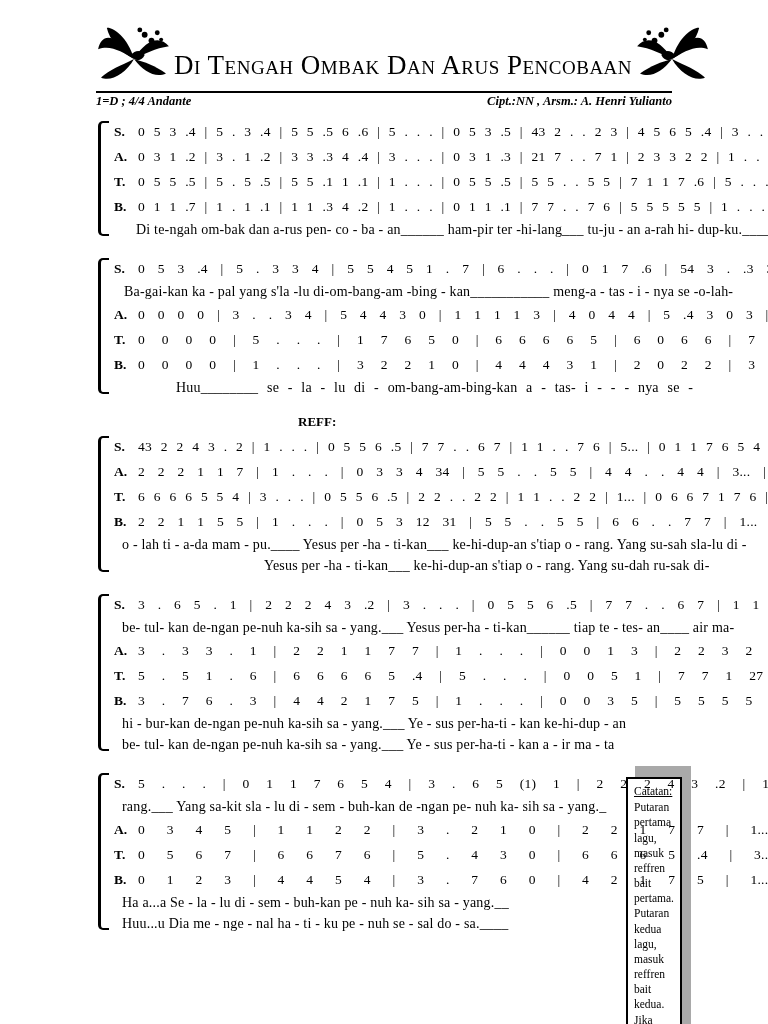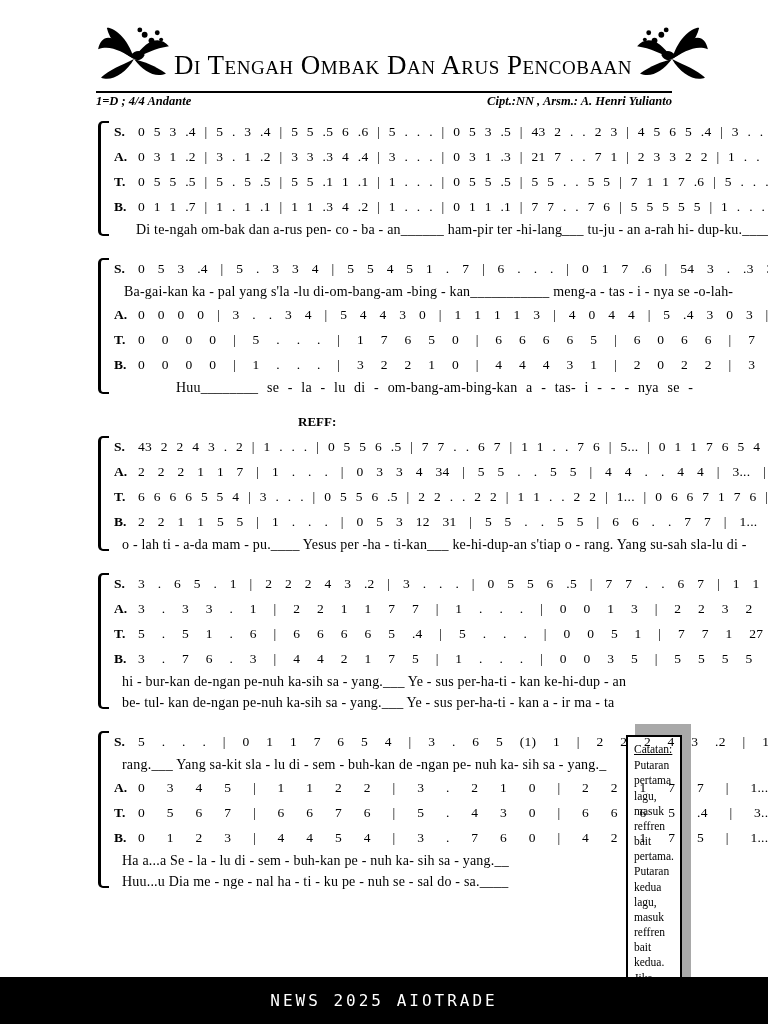--- a/index.html
+++ b/index.html
@@ -149,28 +149,30 @@
       </div>
       <div class="nrow">
         <span class="vl">T.</span>
         <span class="nn">6 6 6 6 5 5 4 | 3 . . . | 0 5 5 6 .5 | 2 2 . . 2 2 | 1 1 . . 2 2 | 1... | 0 6 6 7 1 7 6 |</span>
       </div>
       <div class="nrow">
         <span class="vl">B.</span>
         <span class="nn w1">2 2 1 1 5 5 | 1 . . . | 0 5 3 12 31 | 5 5 . . 5 5 | 6 6 . . 7 7 | 1... | 0 4 3 2 2 2 2 |</span>
       </div>
       <div class="lyric ml8">o - lah ti - a-da mam - pu.____   Yesus per -ha - ti-kan___ ke-hi-dup-an   s'tiap o - rang.   Yang su-sah sla-lu di -</div>
+      <div class="lyric ml150">Yesus per -ha - ti-kan___ ke-hi-dup-an   s'tiap o - rang.   Yang su-dah ru-sak di-</div>
     </div>
 
     <div class="system">
       <div class="bracket"></div>
       <div class="nrow">
         <span class="vl">S.</span>
         <span class="nn w1">3 . 6 5 . 1 | 2 2 2 4 3 .2 | 3 . . . | 0 5 5 6 .5 | 7 7 . . 6 7 | 1 1 . . 7 6 |</span>
       </div>
+      <div class="lyric ml8">be- tul- kan  de-ngan pe-nuh ka-sih  sa - yang.___    Yesus per-ha - ti-kan______   tiap te -  tes- an____   air ma-</div>
       <div class="nrow">
         <span class="vl">A.</span>
         <span class="nn w2">3 . 3 3 . 1 | 2 2 1 1 7 7 | 1 . . . | 0 0 1 3 | 2 2 3 2 2 | 0 4 3 4 4 |</span>
       </div>
       <div class="nrow">
         <span class="vl">T.</span>
         <span class="nn w2">5 . 5 1 . 6 | 6 6 6 6 5 .4 | 5 . . . | 0 0 5 1 | 7 7 1 27 5 | 0 6 6 76 6 |</span>
       </div>
       <div class="nrow">
         <span class="vl">B.</span>
@@ -204,17 +206,14 @@
         <div class="lyric ml8">Huu...u   Dia  me -  nge  -  nal      ha  -  ti  - ku            pe  -  nuh  se - sal    do  -  sa.____</div>
       </div>
       <div class="notebox">
         <div class="nb-title">Catatan:</div>
         <div>Putaran pertama lagu, masuk reffren bait pertama. Putaran kedua lagu, masuk reffren bait kedua. Jika hanya sekali putaran, pilihlah bait yang sesuai dengan sikon.</div>
       </div>
     </div>
 
   </div>
 
-  <div class="footer">
-    <span>NEWS 2025 AIOTRADE</span>
-  </div>
 
 </div>
 
 </body></html>

